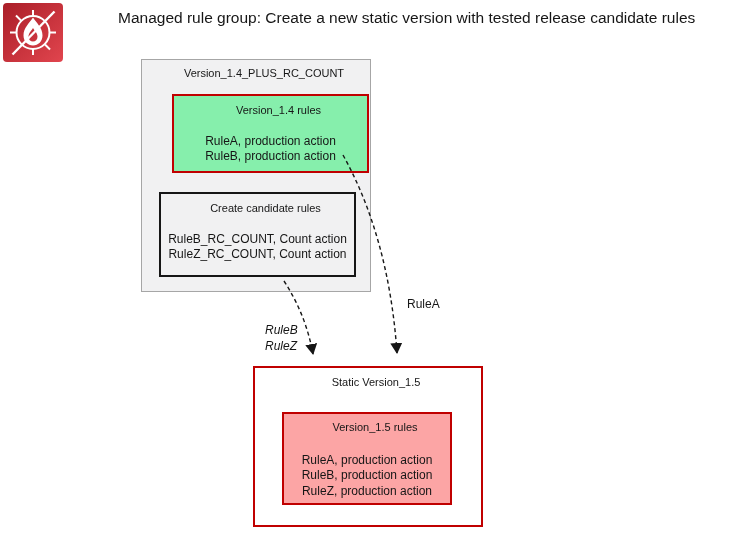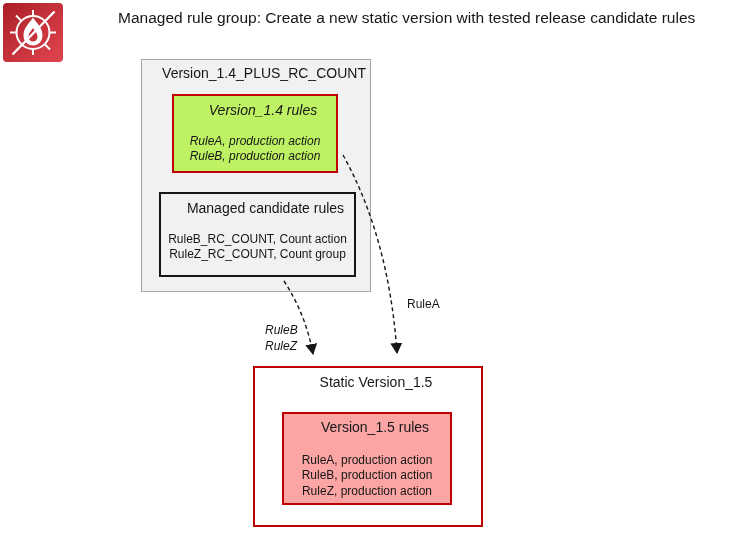--- a/index.html
+++ b/index.html
@@ -33,38 +33,37 @@
     white-space: nowrap;
     margin-left: 38px;
   }
 
   
   .box {
     position: absolute;
     box-sizing: border-box;
     text-align: center;
   }
-  .box-title { font-size: 14px; line-height: 15.5px; padding-left: 16px; }
+  .box-title { font-size: 11px; line-height: 15.5px; padding-left: 16px; }
   .rules { margin-top: 15px; text-align: center; }
   .rule-line { font-size: 12px; line-height: 15.5px; white-space: nowrap; }
 
   .group-box {
     left: 141px; top: 59px;
     width: 230px; height: 233px;
     background: var(--box-fill-gray, #f1f1f2);
     border: 1px solid var(--box-border-gray, #a6a6a6);
     padding-top: 6px;
   }
   .v14-box {
     left: 30px; top: 34px;
-    width: 166px; height: 79px;
-    background: #bef264;
+    width: 197px; height: 79px;
+    background: #86efac;
     border: 2px solid var(--accent-red, #c00000);
     padding-top: 7px;
-    font-style: italic;
   }
   .rc-box {
     left: 17px; top: 132px;
     width: 197px; height: 85px;
     background: var(--box-fill-gray, #f1f1f2);
     border: 2px solid var(--text-black, #161616);
     padding-top: 7px;
   }
   .static-box {
     left: 253px; top: 366px;
@@ -132,24 +131,24 @@
 
     <div class="box v14-box">
       <div class="box-title">Version_1.4 rules</div>
       <div class="rules">
         <div class="rule-line">RuleA, production action</div>
         <div class="rule-line">RuleB, production action</div>
       </div>
     </div>
 
     <div class="box rc-box">
-      <div class="box-title">Managed candidate rules</div>
+      <div class="box-title">Create candidate rules</div>
       <div class="rules">
         <div class="rule-line">RuleB_RC_COUNT, Count action</div>
-        <div class="rule-line">RuleZ_RC_COUNT, Count group</div>
+        <div class="rule-line">RuleZ_RC_COUNT, Count action</div>
       </div>
     </div>
   </div>
 
   <div class="box static-box">
     <div class="box-title">Static Version_1.5</div>
 
     <div class="box v15-box">
       <div class="box-title">Version_1.5 rules</div>
       <div class="rules">

